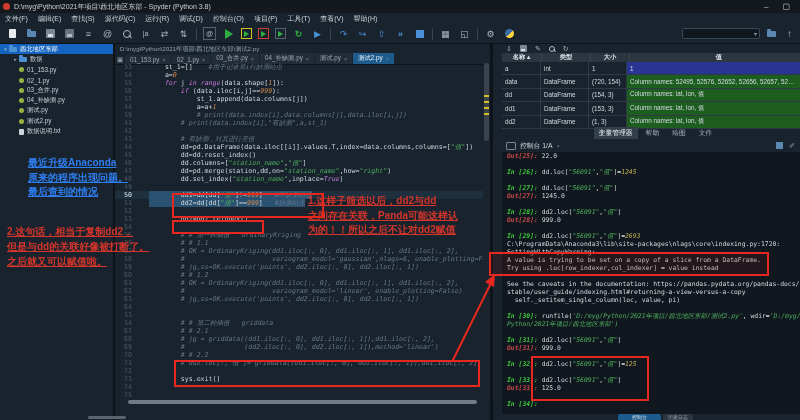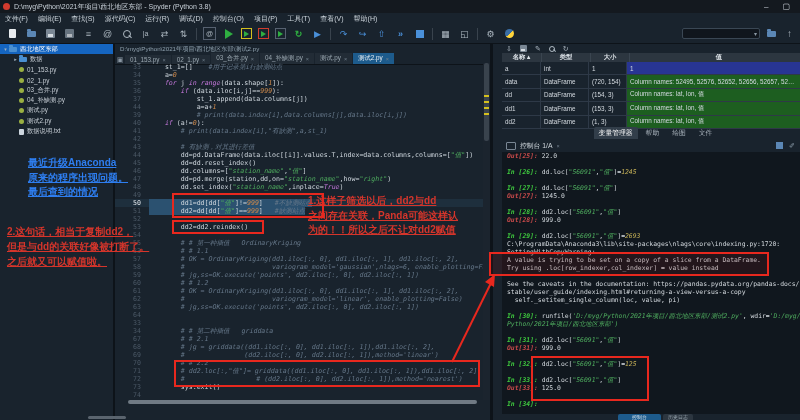--- a/index.html
+++ b/index.html
@@ -50,21 +50,21 @@
   .editor{position:absolute;left:115px;top:44px;width:375px;height:376px;background:#19232d;overflow:hidden;}
   .ed-path{height:8px;font-size:6.2px;color:#8fa1ae;padding:1px 0 0 5px;white-space:nowrap;}
   .ed-tabs{height:11px;display:flex;align-items:flex-end;font-size:6.3px;color:#9aa7b0;background:#19232d;border-bottom:1px solid #0d1319;}
   .edtab{padding:1px 5px;background:#222c36;margin-right:1px;display:flex;gap:3px;align-items:center;white-space:nowrap;}
   .edtab.active{background:#1d5b8c;color:#e8eef3;}
   .edtab .x{color:#6f7d89;font-size:5.5px;}
   .tabsbtn{width:10px;display:flex;align-items:center;justify-content:center;color:#8a97a3;font-size:7px;}
   .code{position:absolute;left:0;top:19px;width:368px;height:337px;font-family:"DejaVu Sans Mono",monospace;
         font-size:6.6px;line-height:8px;overflow:hidden;}
   .crow{height:8px;display:flex;white-space:pre;}
-  .crow .ln{width:26px;flex:none;text-align:right;padding-right:8px;color:#4b5866;}
+  .crow .ln{width:26px;flex:none;text-align:center;padding-right:8px;color:#4b5866;}
   .crow .ct{flex:none;}
   .crow.cur{background:#1e2f3d;}
   .crow.cur .ln{color:#dfe5ea;}
   .crow.sel .ct{background:#2b5170;}
   .kw{color:#c678dd;} .nm{color:#cf8a4b;} .st{color:#4fae5f;font-style:italic;} .cm{color:#66788a;}
   .vscroll{position:absolute;right:0;top:19px;width:7px;height:337px;background:#1b242e;}
   .vthumb{position:absolute;right:1px;top:0;width:5px;height:78px;background:#39434d;border-radius:2px;}
   .vmark{position:absolute;right:1px;width:5px;height:2px;background:#d4c01e;}
   .hscroll{position:absolute;left:13px;top:356px;width:349px;height:4px;background:#707a84;border-radius:2px;}
   
@@ -272,21 +272,20 @@
       </span>
     </div>
   <div class="code" id="code">
       <div class="crow"><span class="ln">33</span><span class="ct">    st_1=[]    <i class="cm">#用于记录第i行缺测站点</i></span></div>
       <div class="crow"><span class="ln">34</span><span class="ct">    a=<i class="nm">0</i></span></div>
       <div class="crow"><span class="ln">35</span><span class="ct">    <i class="kw">for</i> j <i class="kw">in</i> <i class="kw">range</i>(data.shape[<i class="nm">1</i>]):</span></div>
       <div class="crow"><span class="ln">36</span><span class="ct">        <i class="kw">if</i> (data.iloc[i,j]==<i class="nm">999</i>):</span></div>
       <div class="crow"><span class="ln">37</span><span class="ct">            st_1.append(data.columns[j])</span></div>
       <div class="crow"><span class="ln">44</span><span class="ct">            a=a+<i class="nm">1</i></span></div>
       <div class="crow"><span class="ln">39</span><span class="ct">            <i class="cm"># print(data.index[i],data.columns[j],data.iloc[i,j])</i></span></div>
-      <div class="crow"><span class="ln">40</span><span class="ct">    <i class="kw">if</i> (a!=<i class="nm">0</i>):</span></div>
       <div class="crow"><span class="ln">41</span><span class="ct">        <i class="cm"># print(data.index[i],"有缺测",a,st_1)</i></span></div>
       <div class="crow"><span class="ln">42</span><span class="ct"></span></div>
       <div class="crow"><span class="ln">43</span><span class="ct">        <i class="cm"># 有缺测，对其进行差值</i></span></div>
       <div class="crow"><span class="ln">44</span><span class="ct">        dd=pd.DataFrame(data.iloc[[i]].values.T,index=data.columns,columns=[<i class="st">"值"</i>])</span></div>
       <div class="crow"><span class="ln">45</span><span class="ct">        dd=dd.reset_index()</span></div>
       <div class="crow"><span class="ln">46</span><span class="ct">        dd.columns=[<i class="st">"station_name"</i>,<i class="st">"值"</i>]</span></div>
       <div class="crow"><span class="ln">47</span><span class="ct">        dd=pd.merge(station,dd,on=<i class="st">"station_name"</i>,how=<i class="st">"right"</i>)</span></div>
       <div class="crow"><span class="ln">48</span><span class="ct">        dd.set_index(<i class="st">"station_name"</i>,inplace=<i class="kw">True</i>)</span></div>
       <div class="crow"><span class="ln">49</span><span class="ct"></span></div>
       <div class="crow cur sel"><span class="ln">50</span><span class="ct">        dd1=dd[dd[<i class="st">"值"</i>]!=<i class="nm">999</i>]   <i class="cm">#不缺测站点</i></span></div>
@@ -304,21 +303,21 @@
       <div class="crow"><span class="ln">62</span><span class="ct">        <i class="cm">#                      variogram_model='linear', enable_plotting=False)</i></span></div>
       <div class="crow"><span class="ln">63</span><span class="ct">        <i class="cm"># jg,ss=OK.execute('points', dd2.iloc[:, 0], dd2.iloc[:, 1])</i></span></div>
       <div class="crow"><span class="ln">64</span><span class="ct"></span></div>
       <div class="crow"><span class="ln">33</span><span class="ct"></span></div>
       <div class="crow"><span class="ln">34</span><span class="ct">        <i class="cm"># # 第二种插值   griddata</i></span></div>
       <div class="crow"><span class="ln">67</span><span class="ct">        <i class="cm"># # 2.1</i></span></div>
       <div class="crow"><span class="ln">68</span><span class="ct">        <i class="cm"># jg = griddata((dd1.iloc[:, 0], dd1.iloc[:, 1]),dd1.iloc[:, 2],</i></span></div>
       <div class="crow"><span class="ln">69</span><span class="ct">        <i class="cm">#               (dd2.iloc[:, 0], dd2.iloc[:, 1]),method='linear')</i></span></div>
       <div class="crow"><span class="ln">70</span><span class="ct">        <i class="cm"># # 2.2</i></span></div>
       <div class="crow"><span class="ln">71</span><span class="ct">        <i class="cm"># dd2.loc[:,"值"]= griddata((dd1.iloc[:, 0], dd1.iloc[:, 1]),dd1.iloc[:, 2],</i></span></div>
-      <div class="crow"><span class="ln">72</span><span class="ct">        <i class="cm">#                  # (dd2.iloc[:, 0], dd2.iloc[:, 1]),method='nearest')</i></span></div>
+      <div class="crow"><span class="ln">72</span></div>
       <div class="crow"><span class="ln">73</span><span class="ct">        sys.exit()</span></div>
       <div class="crow"><span class="ln">74</span><span class="ct"></span></div>
       <div class="crow"><span class="ln">75</span><span class="ct"></span></div>
     </div>
   <div class="vscroll">
     <div class="vthumb"></div>
     <div class="vmark" style="top:32px;"></div>
     <div class="vmark" style="top:38px;"></div>
     <div class="vmark" style="top:44px;"></div>
     <div class="vmark" style="top:50px;"></div>

